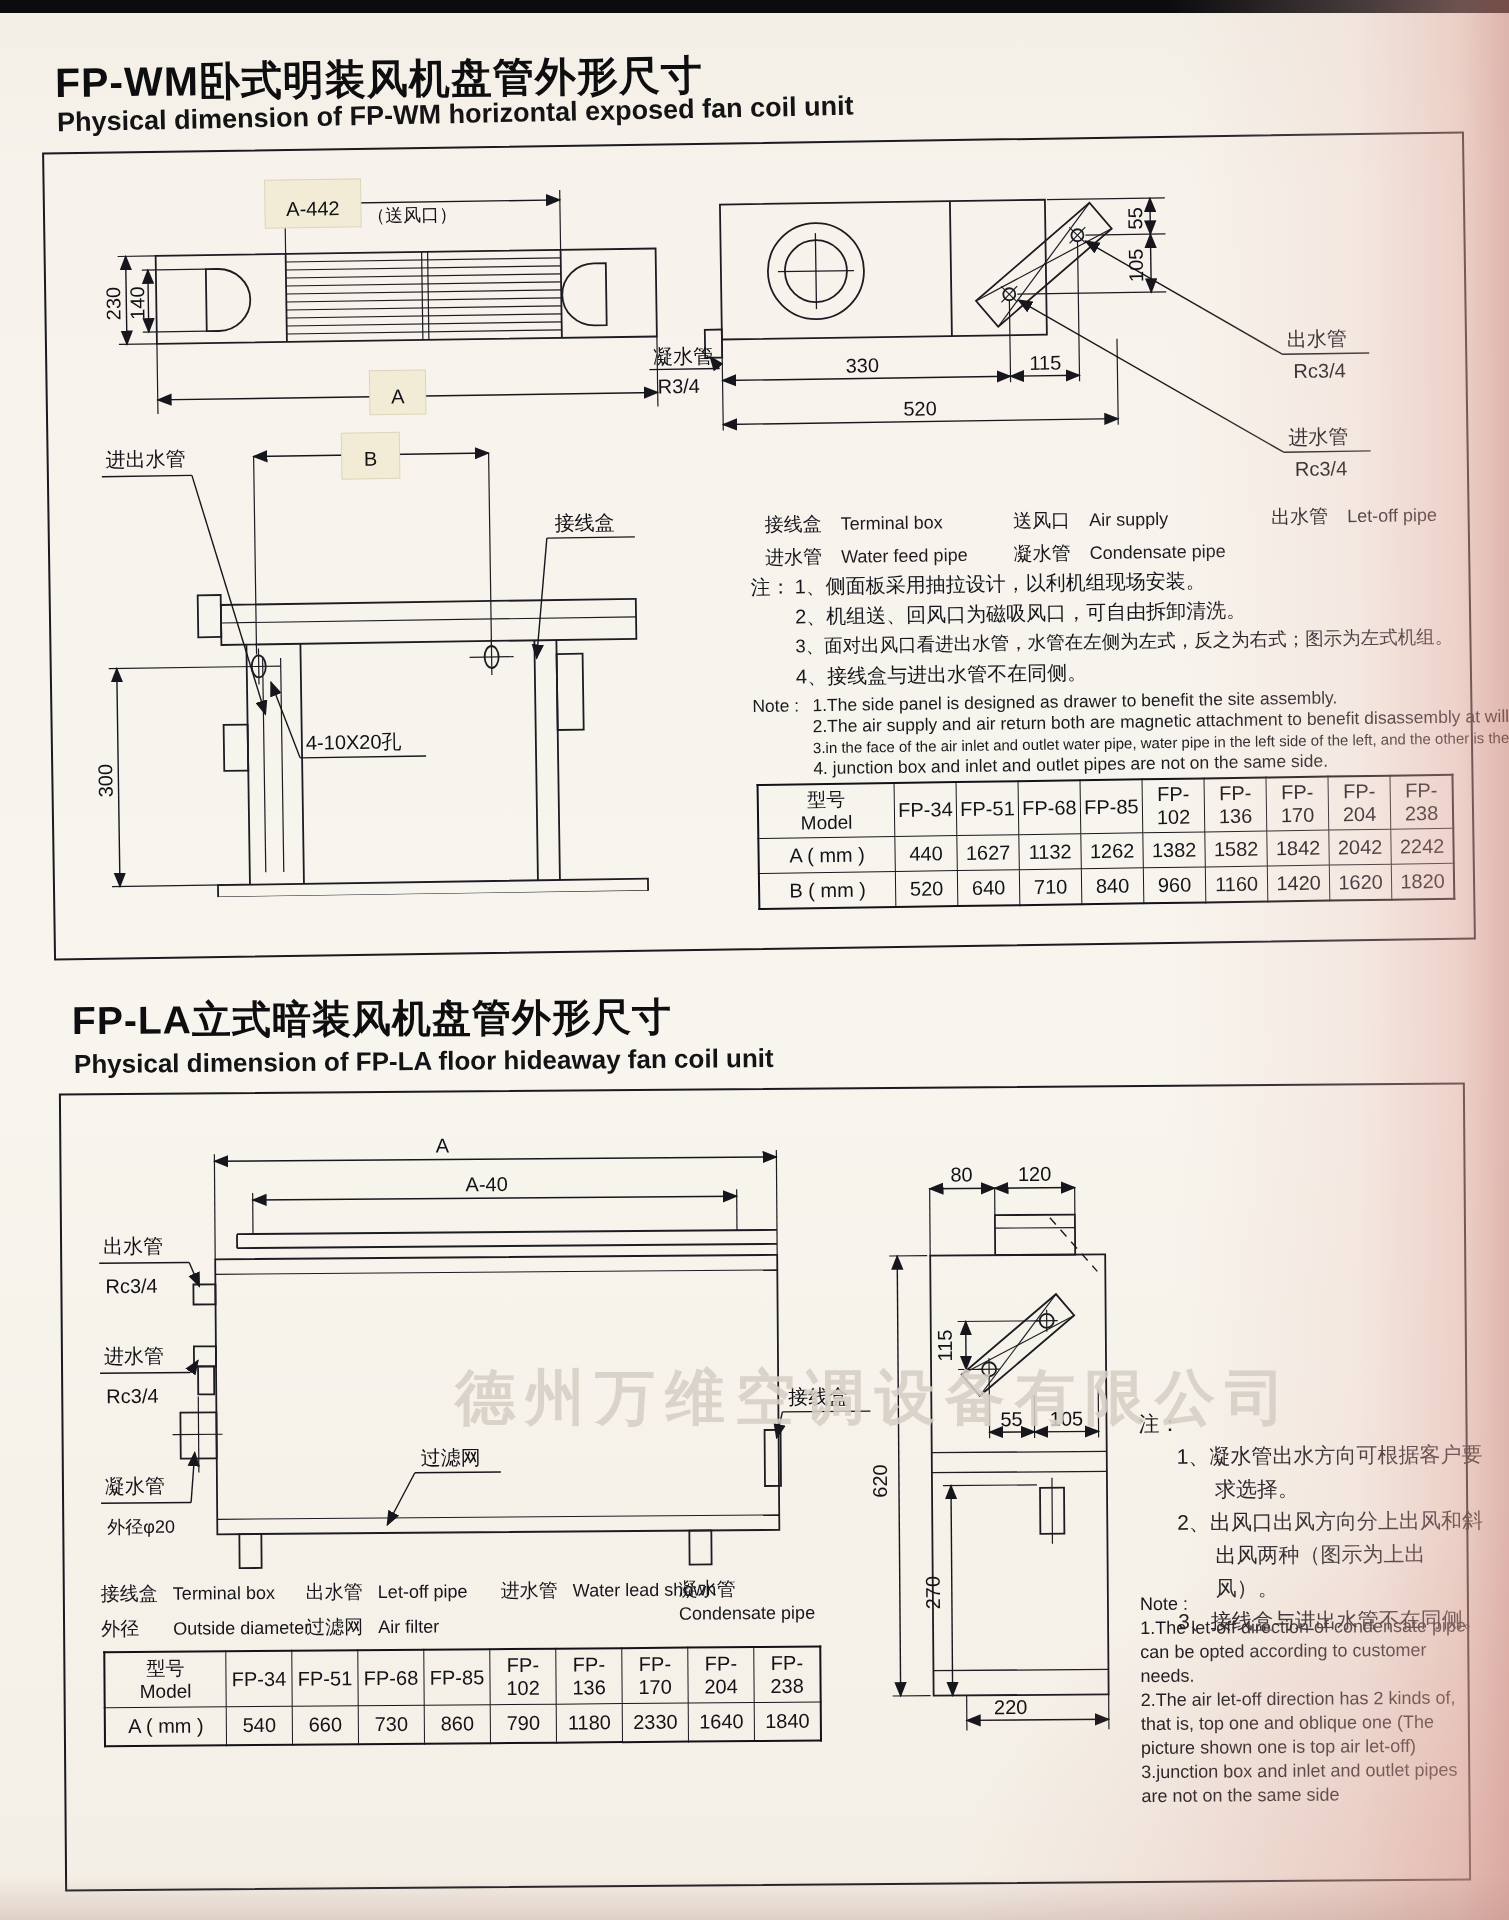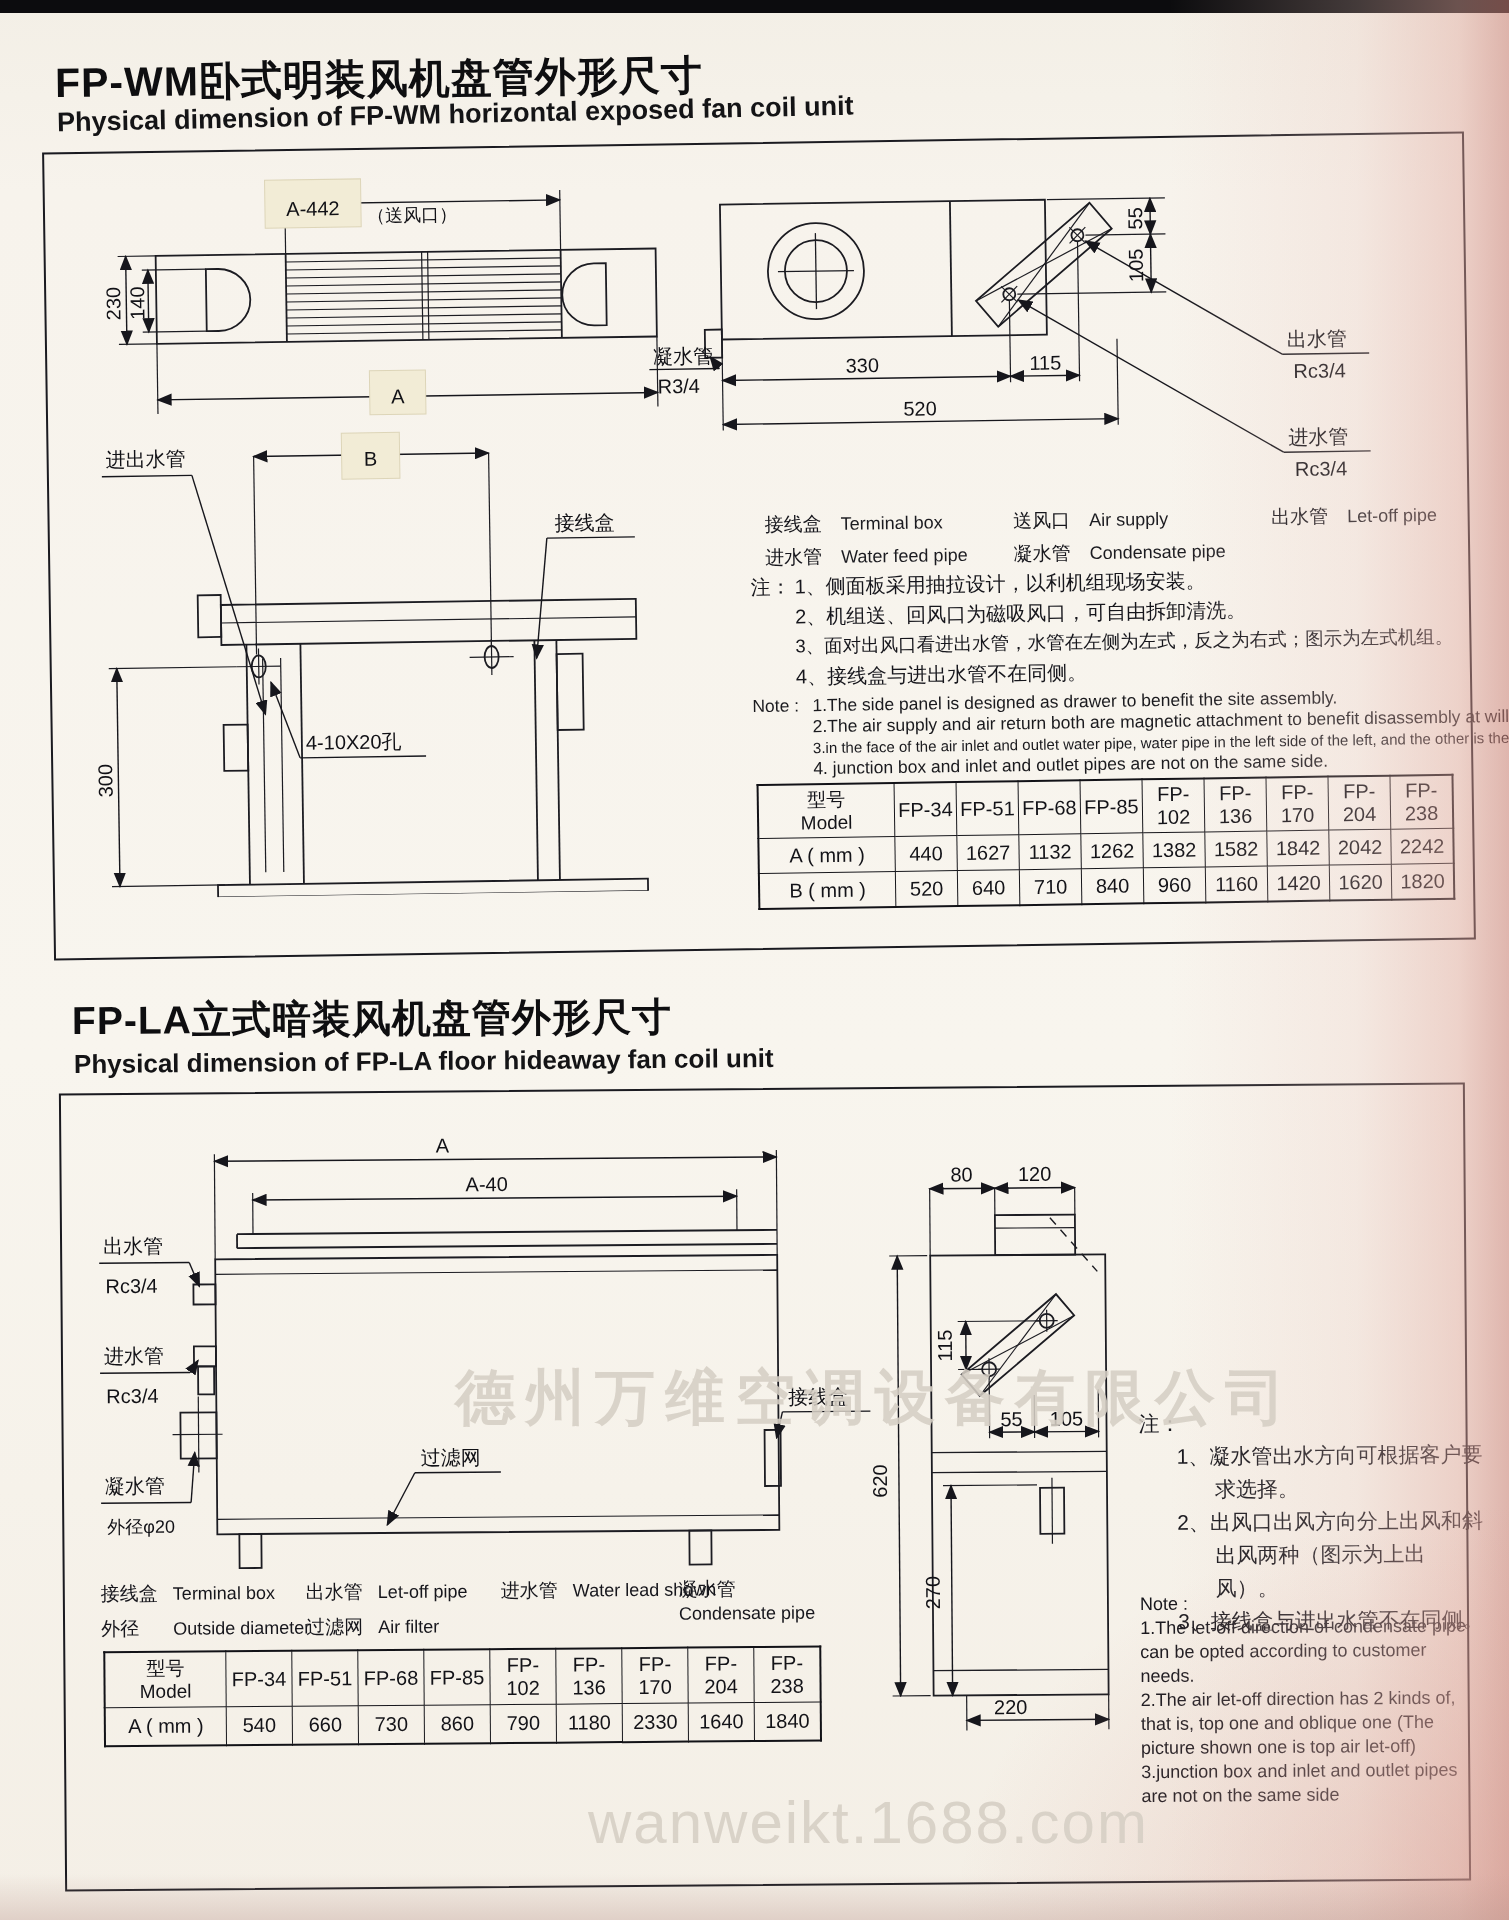--- a/index.html
+++ b/index.html
@@ -491,18 +491,17 @@
         <td>1180</td>
         <td>2330</td>
         <td>1640</td>
         <td>1840</td>
       </tr>
     </tbody>
       </table>
   </div>
 
   <div class="wm" id="wm1">德州万维空调设备有限公司</div>
-  <div class="wm" id="wm2">wanweikt.1688.com</div>
 
   <div class="tint-right"></div>
   <div class="tint-corner"></div>
   <div class="tint-bottom"></div>
 </div>
 
 </body></html>

